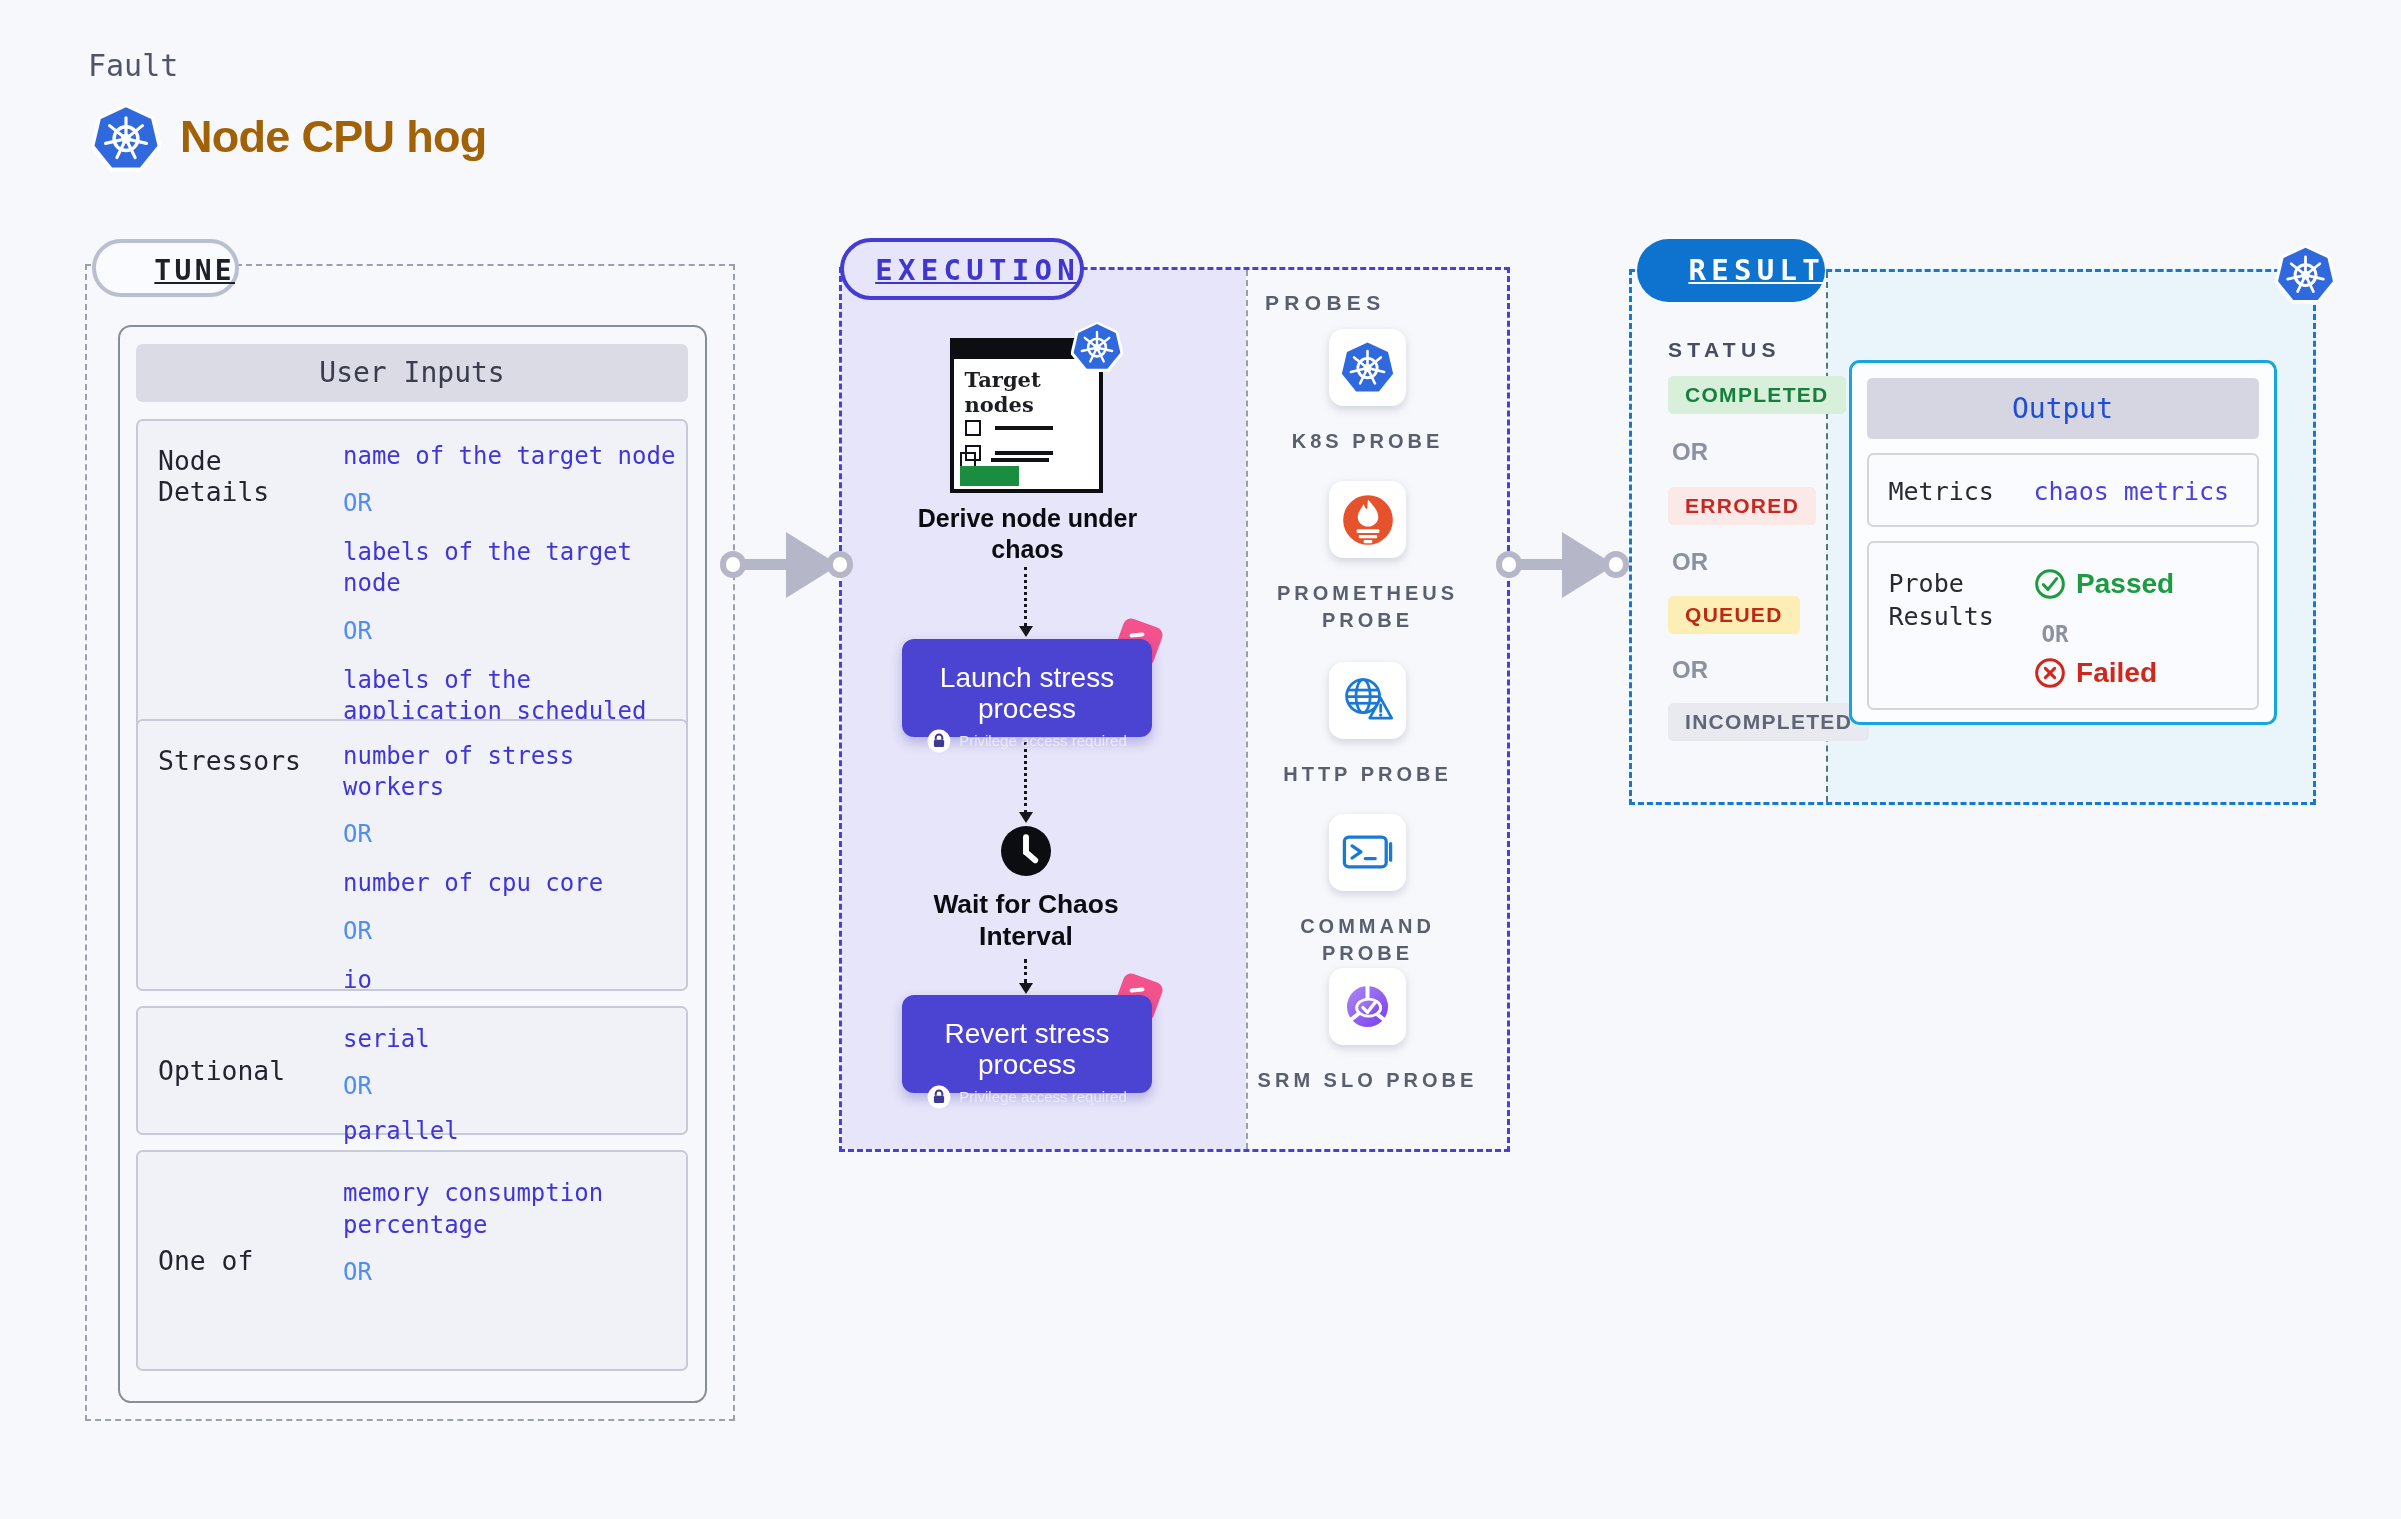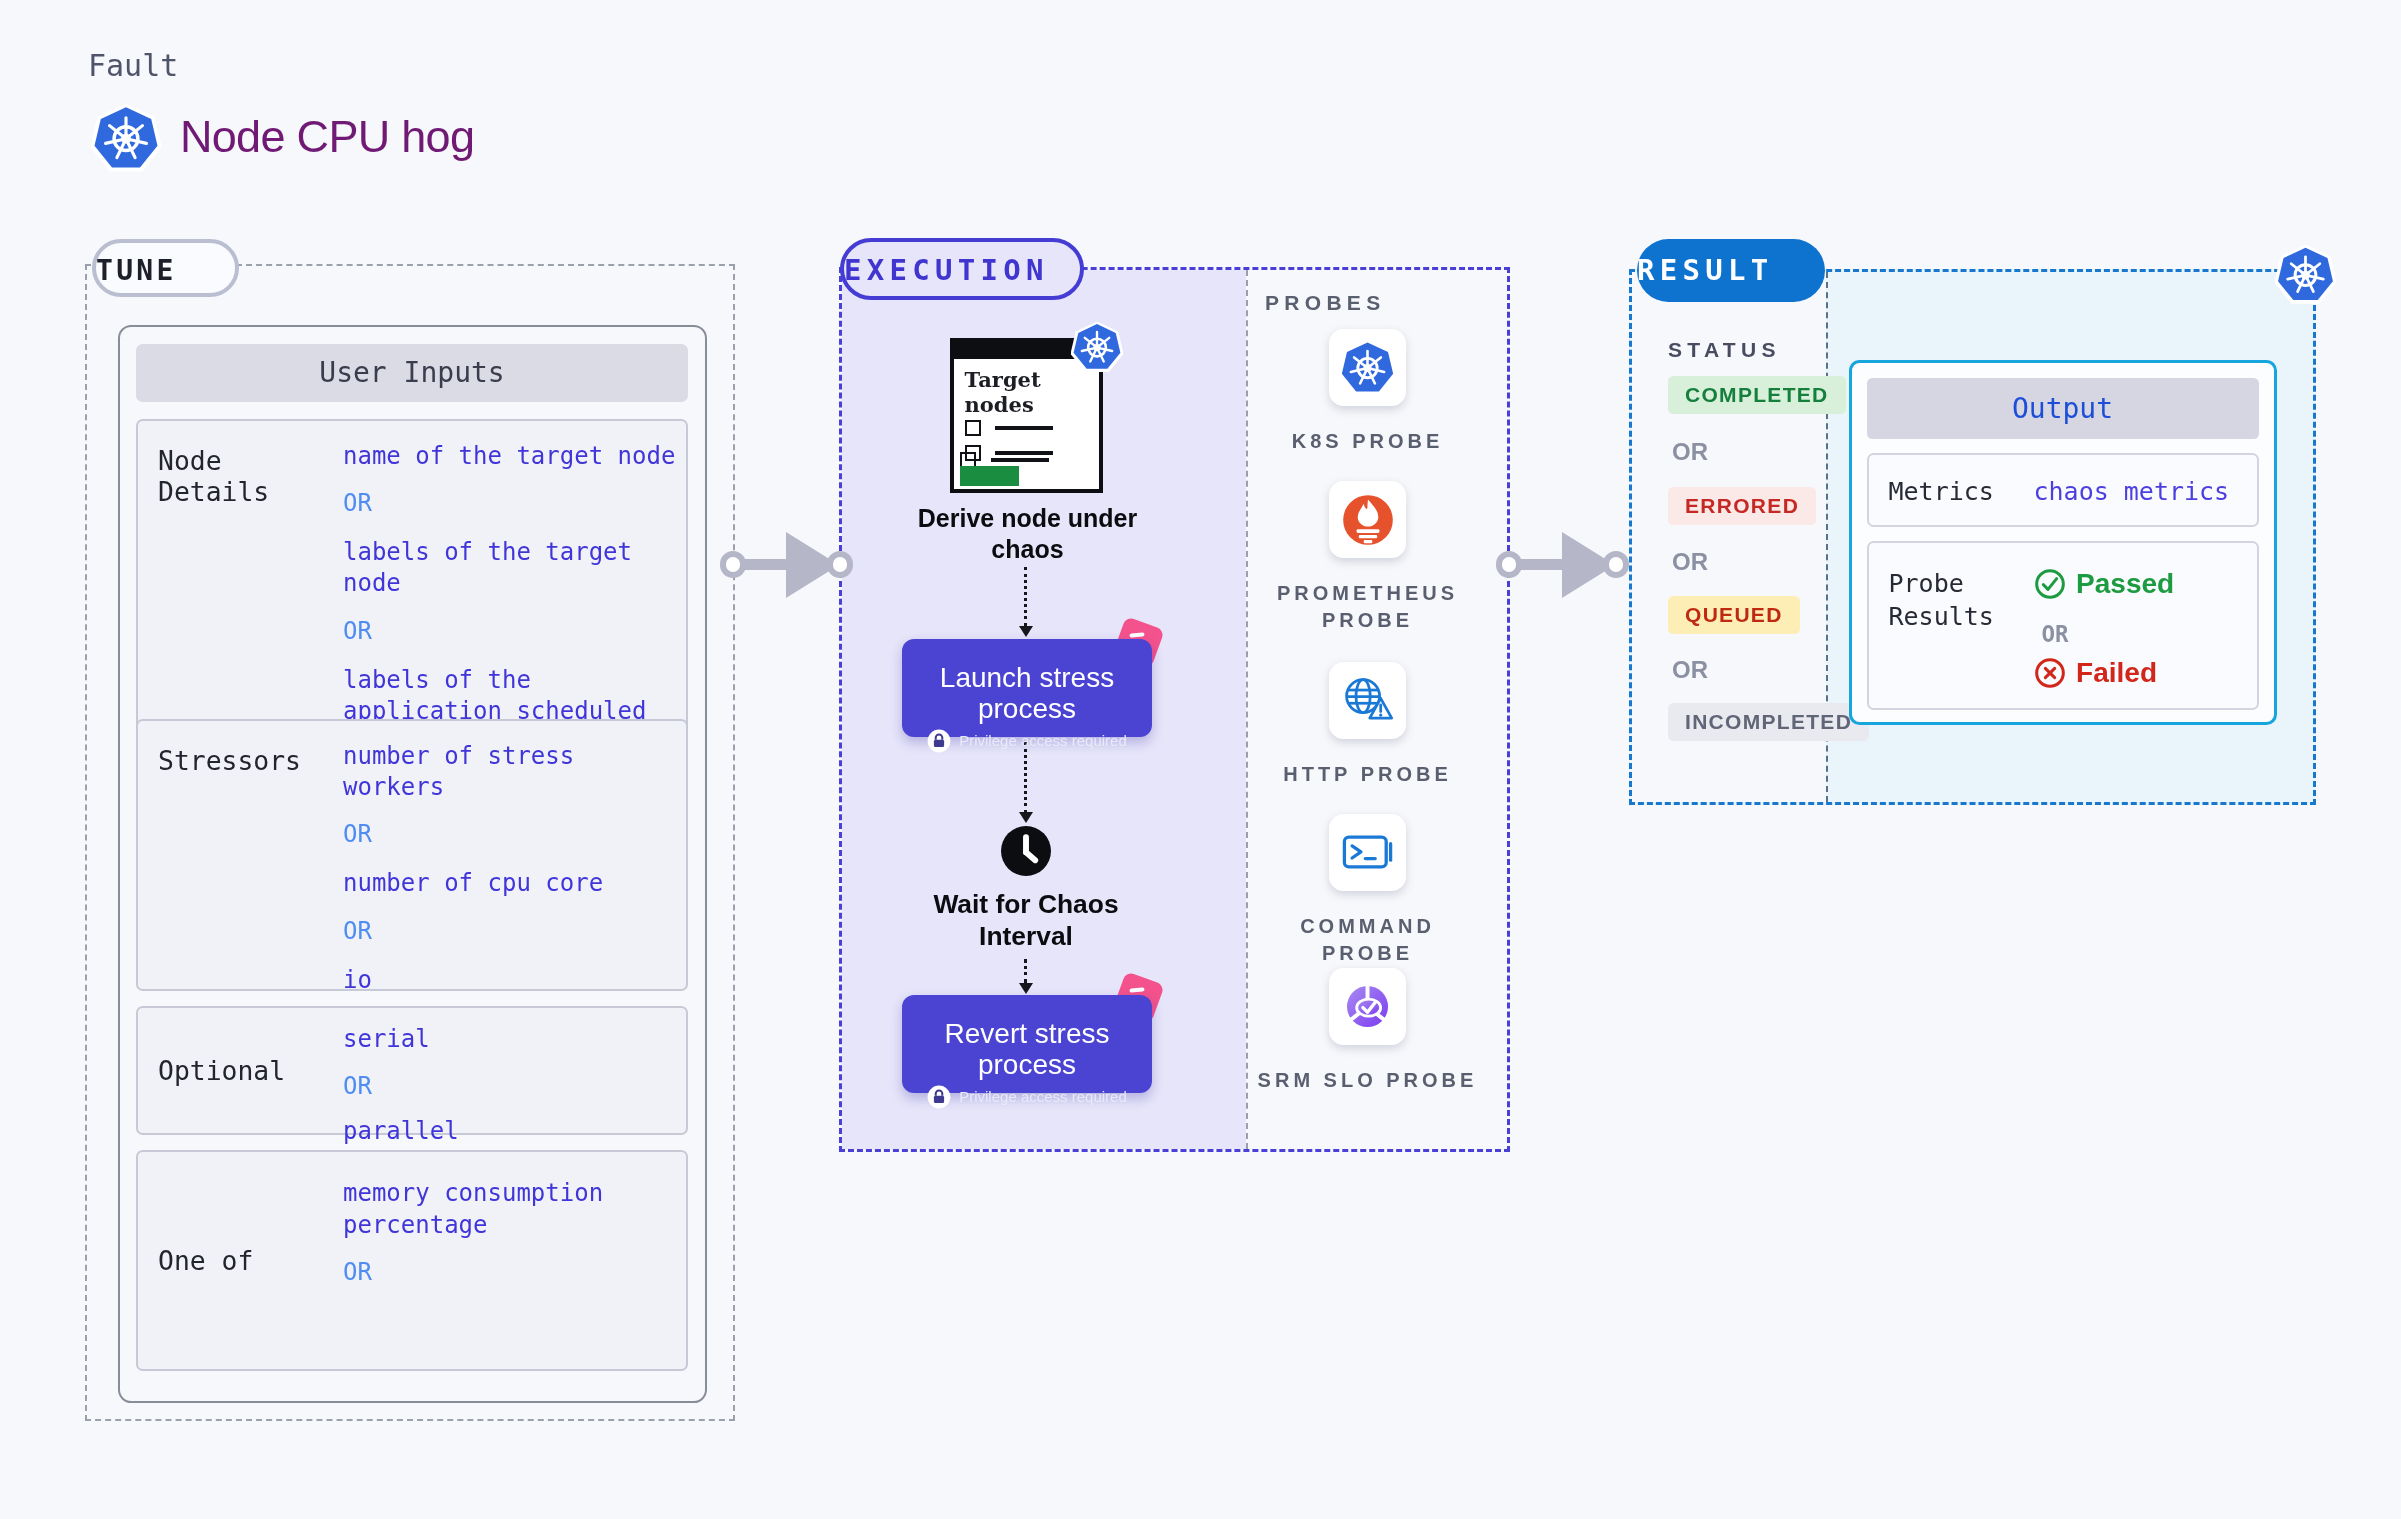--- a/index.html
+++ b/index.html
@@ -4,24 +4,24 @@
 <style>
   html,body{margin:0;padding:0;}
   body{width:2401px;height:1519px;background:#f7f8fb;font-family:"Liberation Sans",sans-serif;overflow:hidden;}
   .canvas{position:relative;width:2401px;height:1519px;}
   .abs{position:absolute;}
   .mono{font-family:"DejaVu Sans Mono",monospace;}
 
   
   .eyebrow{left:88px;top:48px;font-size:30px;color:#50546a;}
   .title-icon{left:91px;top:103px;width:70px;height:70px;}
-  .page-title{left:180px;top:111px;font-size:45px;font-weight:400;color:#701a75;letter-spacing:-0.7px;}
-
-  
-  .pill{border-radius:40px;text-align:left;font-weight:800;}
+  .page-title{left:180px;top:111px;font-size:45px;font-weight:700;color:#a16207;letter-spacing:-0.7px;}
+
+  
+  .pill{border-radius:40px;text-align:right;font-weight:800;text-decoration:underline;}
   .tune-pill{left:92px;top:239px;width:147px;height:58px;line-height:55px;background:#fafbfe;border:4px solid #b9bed0;font-size:28px;color:#1d2029;letter-spacing:3.3px;box-sizing:border-box;}
   .exec-pill{left:840px;top:238px;width:244px;height:62px;line-height:57px;background:#e6e5f9;border:4.6px solid #453cd4;font-size:29px;color:#4035cf;letter-spacing:5.3px;box-sizing:border-box;z-index:5;}
   .result-pill{left:1637px;top:239px;width:188px;height:63px;line-height:63px;background:#0e72cf;font-size:29px;color:#fff;letter-spacing:5.3px;z-index:5;}
 
   
   .tune-panel{left:85px;top:264px;width:650px;height:1157px;border:2.6px dashed #9aa0ac;box-sizing:border-box;}
   .ui-card{left:118px;top:325px;width:589px;height:1078px;background:#f7f8fc;border:2.6px solid #878d99;border-radius:13.2px;box-sizing:border-box;}
   .ui-header{left:16px;top:17px;width:552px;height:58px;background:#dbdbe5;border-radius:6.6px;font-size:28px;color:#3a3d4d;text-align:center;line-height:58px;}
   .ui-row{left:16px;width:552px;background:#f1f2f8;border:2px solid #c7cad6;border-radius:6.6px;box-sizing:border-box;display:flex;}
   .ui-row .rlabel{width:205px;padding:24px 0 0 20px;font-size:26.4px;color:#23252e;box-sizing:border-box;}

